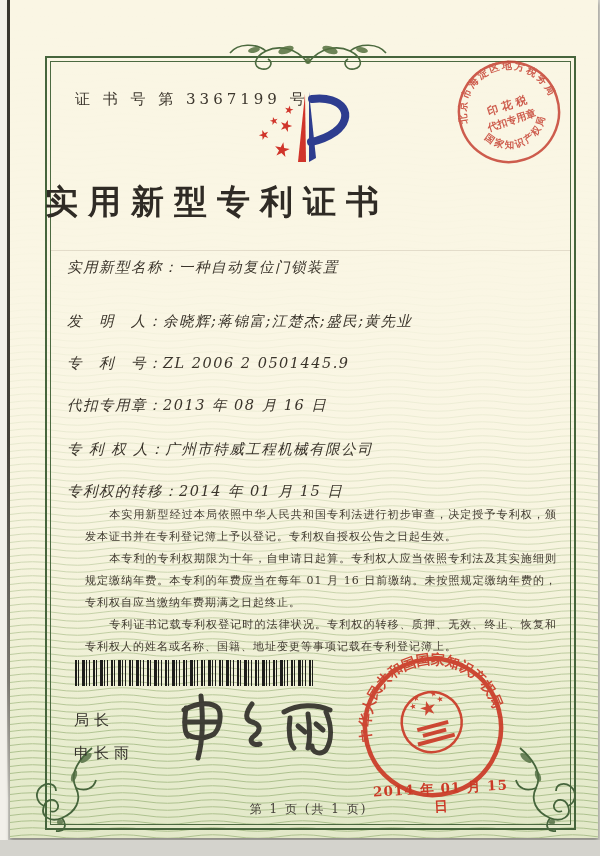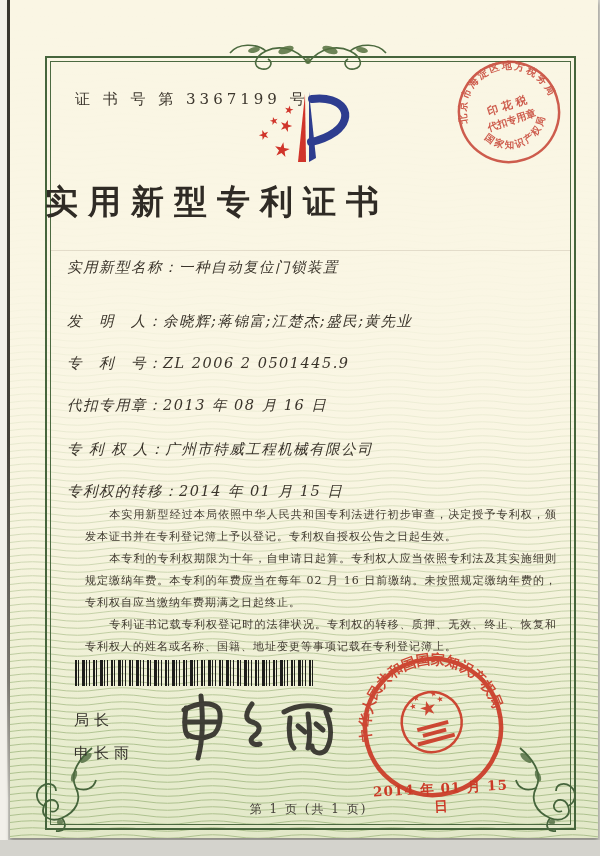--- a/index.html
+++ b/index.html
@@ -144,21 +144,21 @@
     </div>
     <div class="field-row" style="top:440px">
       <span>专 利 权 人：</span><span>广州市特威工程机械有限公司</span>
     </div>
     <div class="field-row" style="top:482px">
       <span>专利权的转移：</span><span>2014 年 01 月 15 日</span>
     </div>
 
     <div class="body-text">
       <p>本实用新型经过本局依照中华人民共和国专利法进行初步审查，决定授予专利权，颁发本证书并在专利登记簿上予以登记。专利权自授权公告之日起生效。</p>
-      <p>本专利的专利权期限为十年，自申请日起算。专利权人应当依照专利法及其实施细则规定缴纳年费。本专利的年费应当在每年 02 月 16 日前缴纳。未按照规定缴纳年费的，专利权自应当缴纳年费期满之日起终止。</p>
+      <p>本专利的专利权期限为十年，自申请日起算。专利权人应当依照专利法及其实施细则规定缴纳年费。本专利的年费应当在每年 01 月 16 日前缴纳。未按照规定缴纳年费的，专利权自应当缴纳年费期满之日起终止。</p>
       <p>专利证书记载专利权登记时的法律状况。专利权的转移、质押、无效、终止、恢复和专利权人的姓名或名称、国籍、地址变更等事项记载在专利登记簿上。</p>
     </div>
 
     <div class="barcode"></div>
 
     <div class="sign-block">
       <div>局长</div>
       <div>申长雨</div>
     </div>
 

